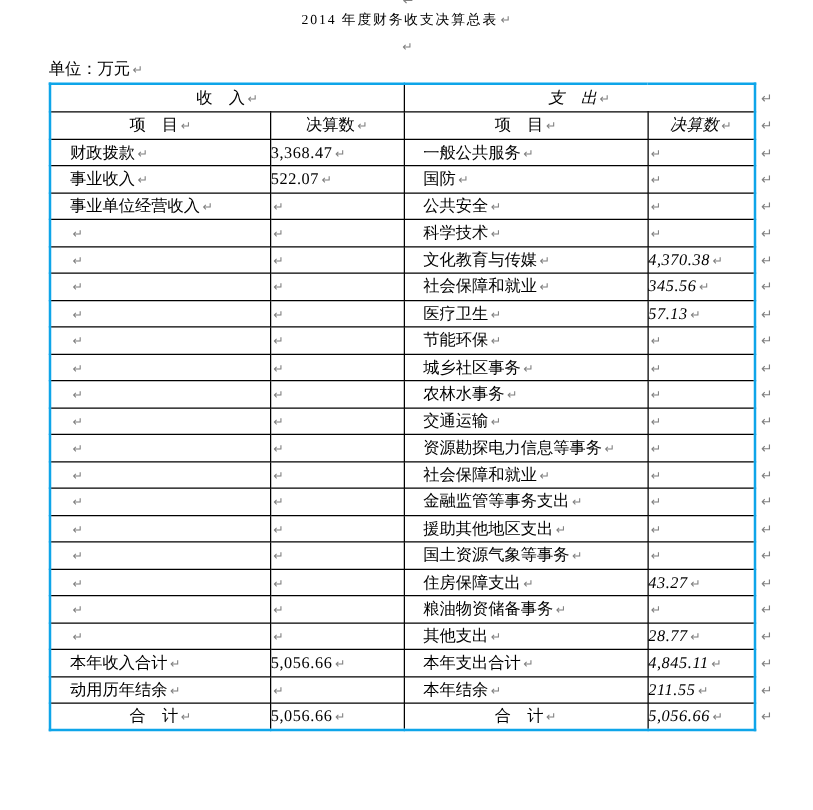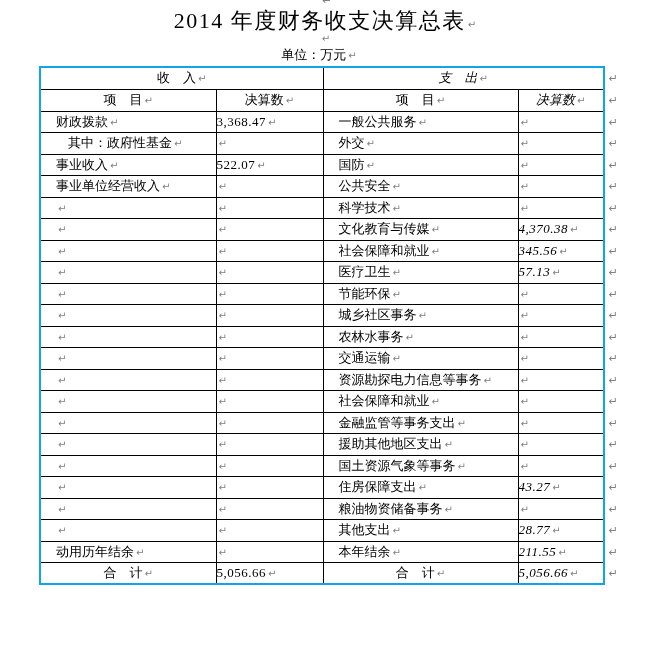--- a/index.html
+++ b/index.html
@@ -25,33 +25,33 @@
     left: 320px;
     top: -7px;
     font-size: 12px;
   }
   .title-line {
     padding-top: 6px;
     height: 30px;
     text-align: center;
   }
   .title-line .t {
-    font-size: 22px;
+    font-size: 11px;
     letter-spacing: 1.5px;
   }
   .empty-line {
     height: 16px;
     text-align: center;
     line-height: 14px;
   }
   .unit-line {
     width: 564px;
     margin-left: 39px;
     height: 20px;
-    text-align: center;
+    text-align: left;
     font-size: 13px;
     padding-right: 4px;
     line-height: 18px;
   }
   table.fin {
     margin-left: 39px;
     width: 564px;
     border-collapse: collapse;
     table-layout: fixed;
     border: 2px solid #0ea5e9;
@@ -135,26 +135,20 @@
       </tr>
     </thead>
     <tbody>
         <tr>
           <td class="item"><span class="t">财政拨款</span><span class="pm">↵</span></td>
           <td class="num"><span class="t">3,368.47</span><span class="pm">↵</span></td>
           <td class="item"><span class="t">一般公共服务</span><span class="pm">↵</span></td>
           <td class="num lastcell"><span class="pm">↵</span><span class="pm row-pm">↵</span></td>
         </tr>
         <tr>
-          <td class="item indent"><span class="t">其中：政府性基金</span><span class="pm">↵</span></td>
-          <td class="num"><span class="pm">↵</span></td>
-          <td class="item"><span class="t">外交</span><span class="pm">↵</span></td>
-          <td class="num lastcell"><span class="pm">↵</span><span class="pm row-pm">↵</span></td>
-        </tr>
-        <tr>
           <td class="item"><span class="t">事业收入</span><span class="pm">↵</span></td>
           <td class="num"><span class="t">522.07</span><span class="pm">↵</span></td>
           <td class="item"><span class="t">国防</span><span class="pm">↵</span></td>
           <td class="num lastcell"><span class="pm">↵</span><span class="pm row-pm">↵</span></td>
         </tr>
         <tr>
           <td class="item"><span class="t">事业单位经营收入</span><span class="pm">↵</span></td>
           <td class="num"><span class="pm">↵</span></td>
           <td class="item"><span class="t">公共安全</span><span class="pm">↵</span></td>
           <td class="num lastcell"><span class="pm">↵</span><span class="pm row-pm">↵</span></td>
@@ -247,20 +241,26 @@
           <td class="item"><span class="pm">↵</span></td>
           <td class="num"><span class="pm">↵</span></td>
           <td class="item"><span class="t">粮油物资储备事务</span><span class="pm">↵</span></td>
           <td class="num lastcell"><span class="pm">↵</span><span class="pm row-pm">↵</span></td>
         </tr>
         <tr>
           <td class="item"><span class="pm">↵</span></td>
           <td class="num"><span class="pm">↵</span></td>
           <td class="item"><span class="t">其他支出</span><span class="pm">↵</span></td>
           <td class="num lastcell"><span class="t">28.77</span><span class="pm">↵</span><span class="pm row-pm">↵</span></td>
+        </tr>
+        <tr>
+          <td class="item"><span class="t">本年收入合计</span><span class="pm">↵</span></td>
+          <td class="num"><span class="t">5,056.66</span><span class="pm">↵</span></td>
+          <td class="item"><span class="t">本年支出合计</span><span class="pm">↵</span></td>
+          <td class="num lastcell"><span class="t">4,845.11</span><span class="pm">↵</span><span class="pm row-pm">↵</span></td>
         </tr>
         <tr>
           <td class="item"><span class="t">动用历年结余</span><span class="pm">↵</span></td>
           <td class="num"><span class="pm">↵</span></td>
           <td class="item"><span class="t">本年结余</span><span class="pm">↵</span></td>
           <td class="num lastcell"><span class="t">211.55</span><span class="pm">↵</span><span class="pm row-pm">↵</span></td>
         </tr>
         <tr>
           <td class="item center"><span class="t">合　计</span><span class="pm">↵</span></td>
           <td class="num"><span class="t">5,056.66</span><span class="pm">↵</span></td>

